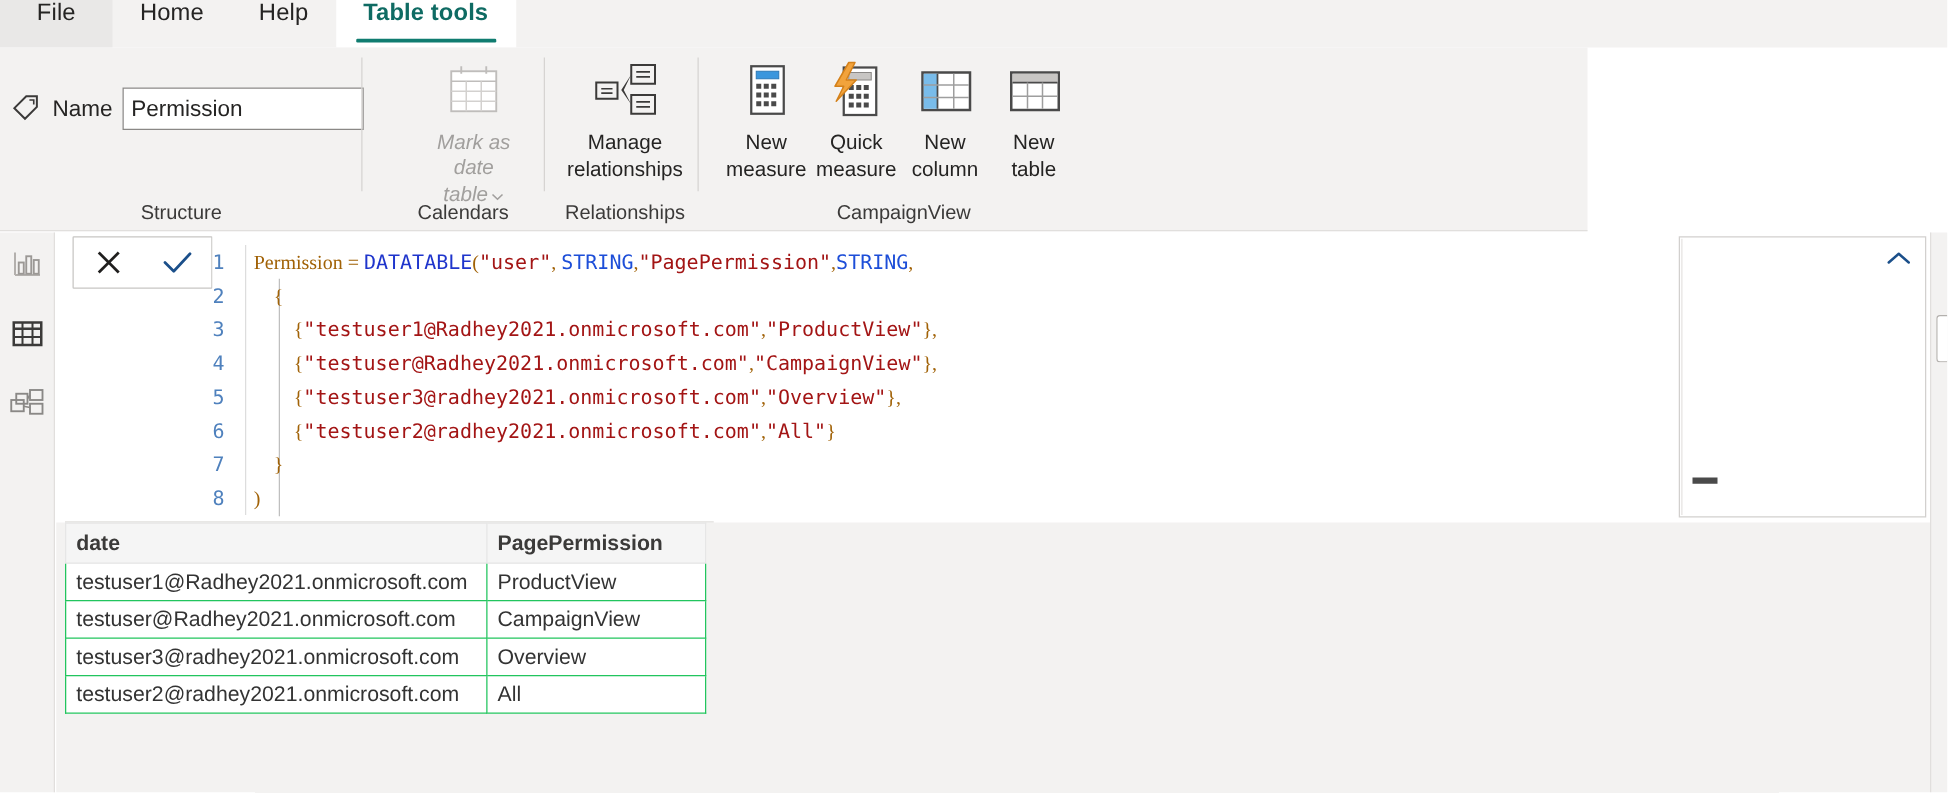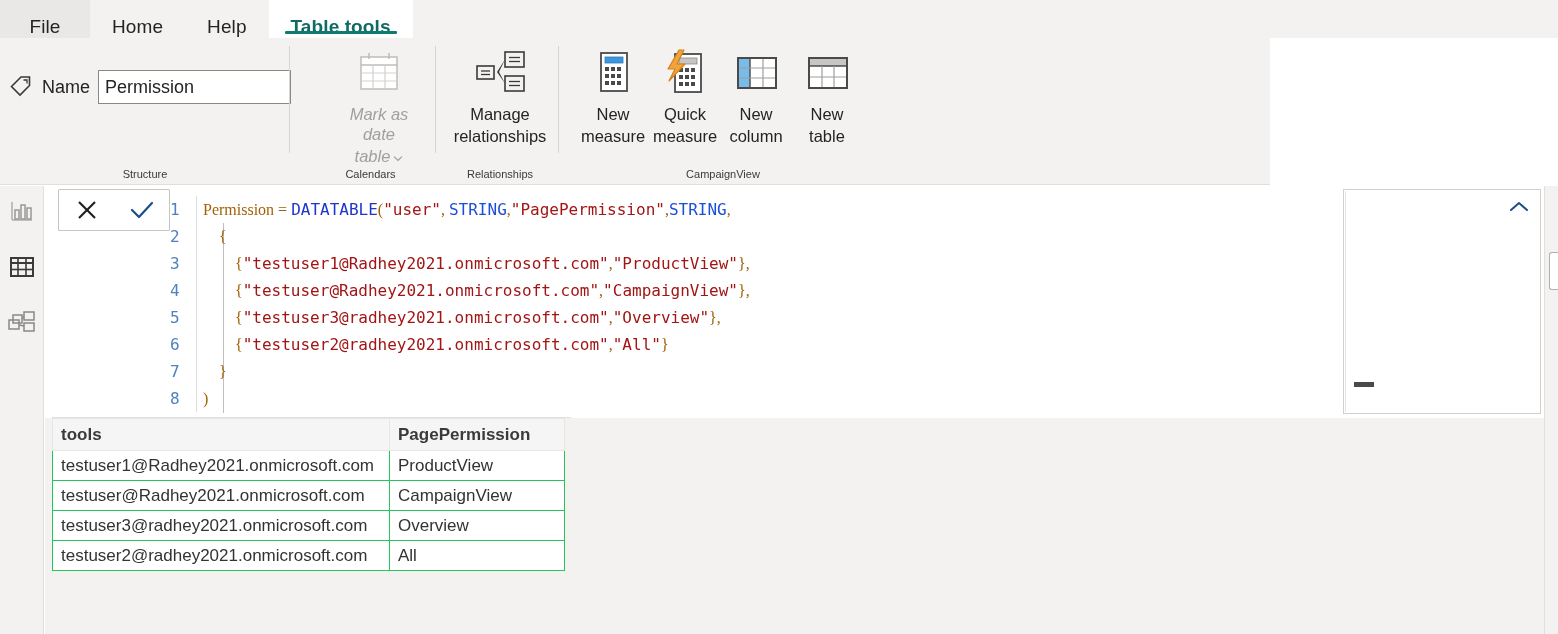--- a/index.html
+++ b/index.html
@@ -13,21 +13,21 @@
 
   #app { position: relative; width: 1558px; height: 634px; background: #ffffff; }
 
   
   .tabstrip {
     position: absolute; left: 0; top: 0; width: 1558px; height: 38px;
     background: #f3f2f1;
     display: flex; align-items: stretch;
   }
   .tab {
-    display: flex; align-items: flex-end; justify-content: center;
+    display: flex; align-items: flex-start; justify-content: center;
     font-size: 19px; color: #252423; letter-spacing: .1px;
     padding: 0 22px; position: relative; cursor: default;
     background: transparent;
   }
   .tab.file { background: #e9e8e7; color: #252423; min-width: 90px; font-size: 19px; }
   .tab.active {
     background: #ffffff; color: #0f6b63; font-weight: 600;
   }
   .tab.active .tab-underline {
     position: absolute; left: 16px; right: 16px; bottom: 4px; height: 3px;
@@ -38,21 +38,21 @@
   .ribbon {
     position: absolute; left: 0; top: 38px; width: 1270px; height: 147px;
     background: #f3f2f1;
     border-bottom: 1px solid #e1dfdd;
   }
   .ribbon-group {
     position: absolute; top: 0; height: 147px;
   }
   .group-label {
     position: absolute; bottom: 5px; width: 100%; text-align: center;
-    font-size: 11px; color: #3b3a39;
+    font-size: 16px; color: #3b3a39;
   }
   .group-sep {
     position: absolute; top: 8px; bottom: 32px; width: 1px; background: #d6d4d2;
   }
 
   
   #grp-structure { left: 0; width: 290px; }
   .name-row {
     position: absolute; left: 8px; top: 32px;
     display: flex; align-items: center; gap: 8px;
@@ -421,21 +421,21 @@
   </div>
 
   <div class="right-pane-edge"></div>
   <div class="right-pane-chip"></div>
 
   <div class="grid-wrap">
     <div class="grid-topline"></div>
     <table class="grid">
       <thead>
         <tr>
-          <th class="c0">tools</th>
+          <th class="c0">date</th>
           <th class="c1">PagePermission</th>
         </tr>
       </thead>
       <tbody id="gridbody">
           <tr>
             <td class="c0">testuser1@Radhey2021.onmicrosoft.com</td>
             <td class="c1">ProductView</td>
           </tr>
           <tr>
             <td class="c0">testuser@Radhey2021.onmicrosoft.com</td>

